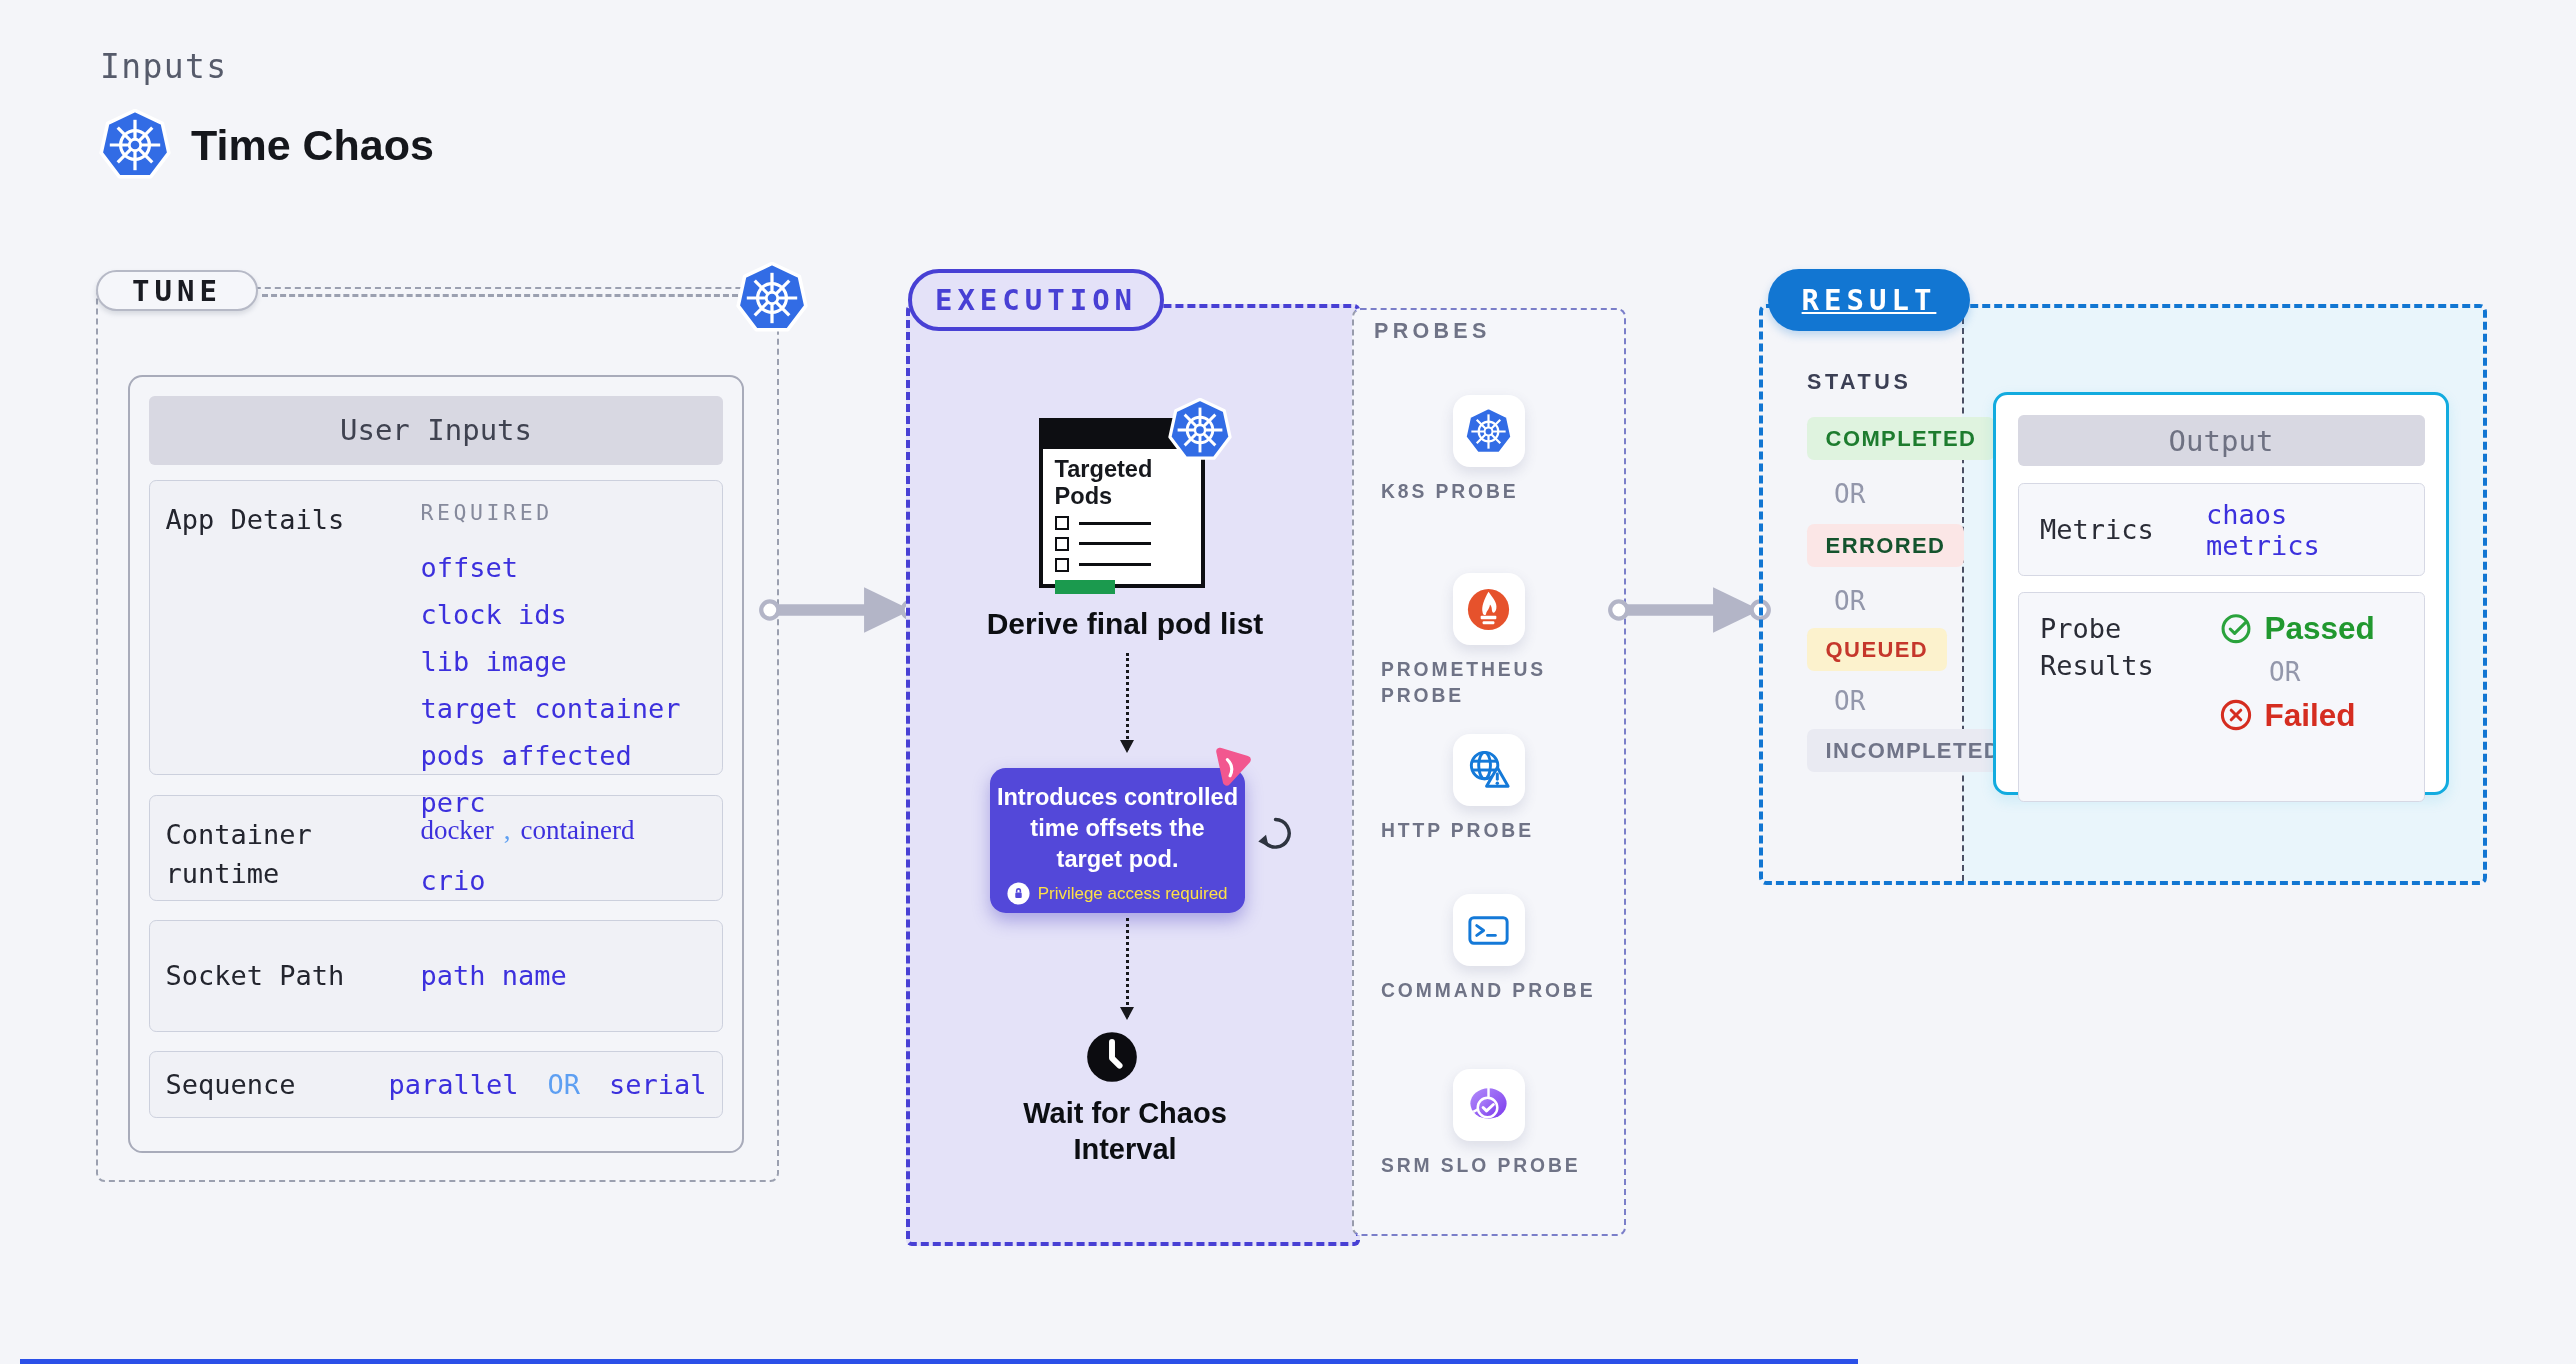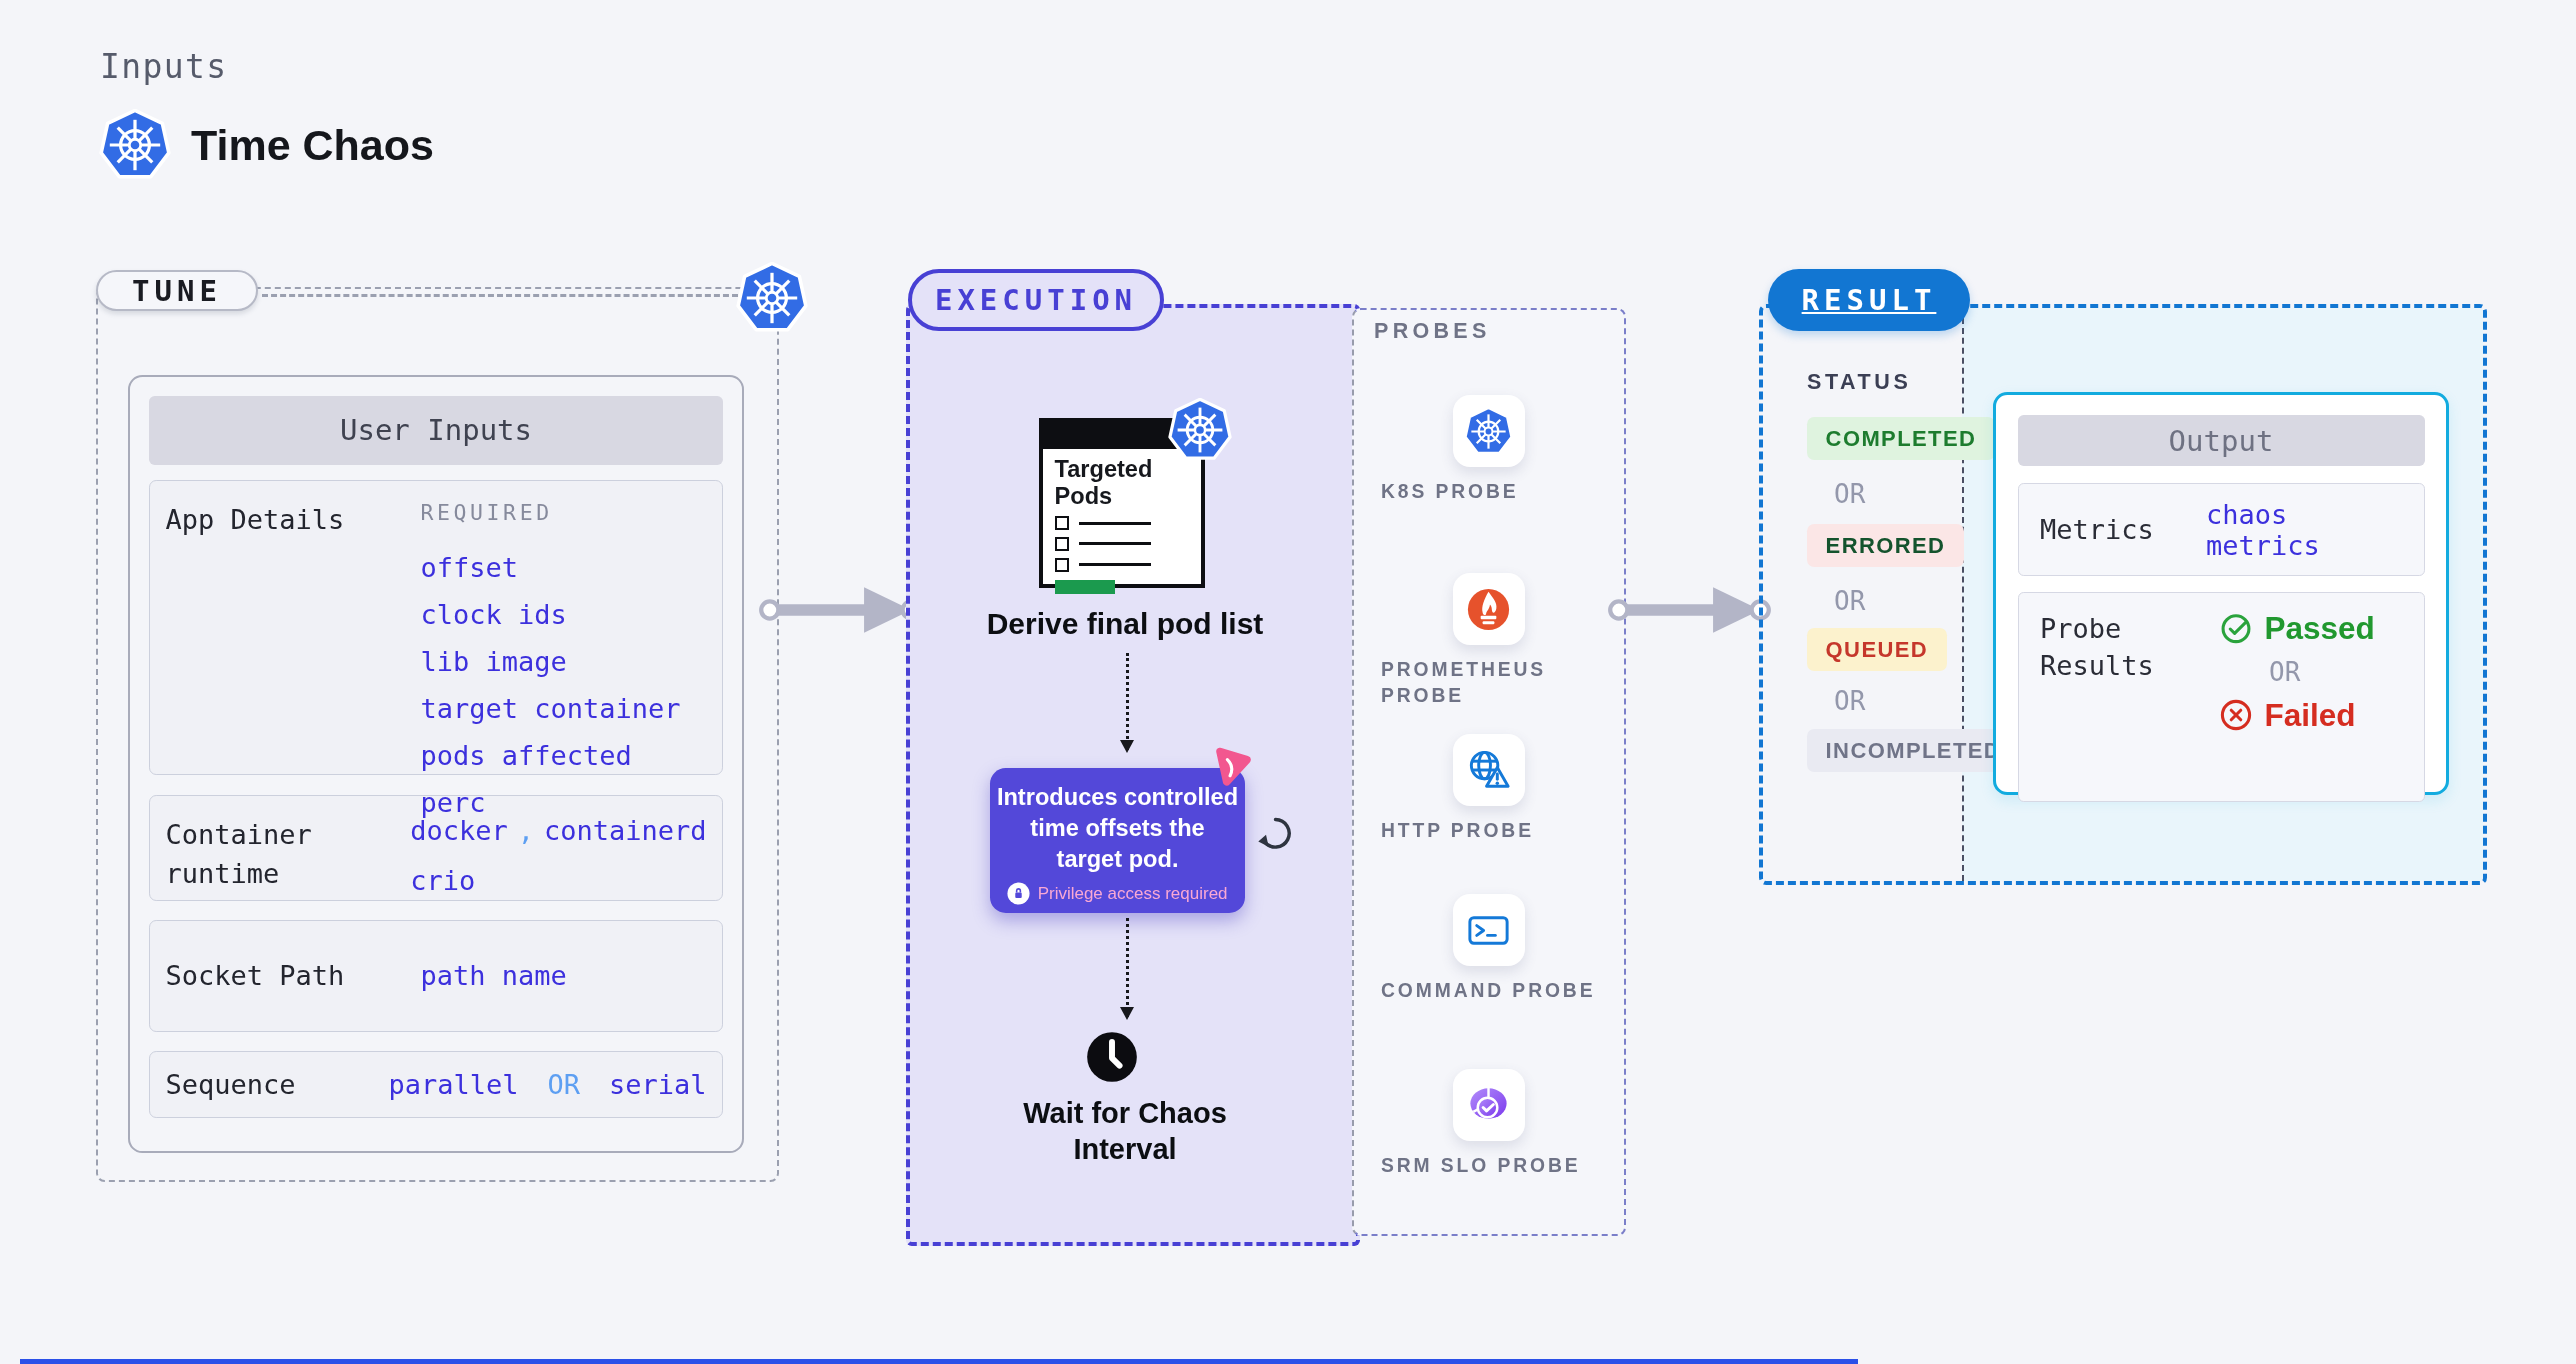--- a/index.html
+++ b/index.html
@@ -46,21 +46,21 @@
   .checkrow{display:flex;align-items:center;margin:5px 11.5px;height:15.8px;}
   .checkbox{width:14.3px;height:14.3px;border:2.1px solid #0d0e12;box-sizing:border-box;}
   .checkline{width:72px;height:2.9px;background:#0d0e12;margin-left:10px;}
   .greenbar{width:60px;height:14.3px;background:#1b9a4e;margin:7.2px 11.5px 0;}
   .step-text{font-family:"Liberation Sans","DejaVu Sans",sans-serif;font-weight:bold;color:#0c0e12;text-align:center;}
   .dotv{width:0;border-left:3.6px dotted #17181c;}
   .dotv::after{content:"";position:absolute;left:-8.6px;bottom:-10px;border:7.2px solid transparent;border-top:13px solid #17181c;}
   .purple-card{background:#5348d9;border-radius:15.8px;box-shadow:0 7.2px 17px rgba(60,50,190,.35);text-align:center;box-sizing:border-box;padding-top:14.3px;}
   .purple-line{font-family:"Liberation Sans","DejaVu Sans",sans-serif;font-weight:bold;font-size:23.6px;line-height:31px;color:#fff;}
   .purple-note{display:flex;align-items:center;justify-content:center;margin-top:7.2px;gap:7.2px;}
-  .purple-note-text{font-family:"Liberation Sans","DejaVu Sans",sans-serif;font-size:17px;color:#f9a8d4;}
+  .purple-note-text{font-family:"Liberation Sans","DejaVu Sans",sans-serif;font-size:17px;color:#fde047;}
 
   
   .probes-title{font-family:"Liberation Sans","DejaVu Sans",sans-serif;font-weight:bold;font-size:21.5px;letter-spacing:4.3px;color:#6f7386;}
   .probe{position:absolute;width:215px;text-align:left;}
   .picard{width:72px;height:72px;margin:0 auto;background:#fff;border-radius:17px;display:flex;align-items:center;justify-content:center;
           box-shadow:0 5.7px 13px rgba(70,80,120,.14);}
   .plabel{margin-top:11.5px;font-family:"Liberation Sans","DejaVu Sans",sans-serif;font-weight:bold;font-size:19.3px;line-height:26.5px;letter-spacing:2.9px;color:#6f7386;}
 
   
   .status-title{font-family:"Liberation Sans","DejaVu Sans",sans-serif;font-weight:bold;font-size:21.5px;letter-spacing:3.6px;color:#3b3f54;}
@@ -189,21 +189,21 @@
         <div class="bluev">clock ids</div>
         <div class="bluev">lib image</div>
         <div class="bluev">target container</div>
         <div class="bluev">pods affected perc</div>
       </div>
     </div>
 
     <div class="row" style="height:106px;margin-bottom:18.6px;">
       <div class="rowlabel">Container runtime</div>
       <div class="vals">
-        <div style="display:flex;gap:10px;">
+        <div style="display:flex;gap:10px;font-family:Liberation Serif, serif;">
           <span class="inlinev">docker</span>
           <span class="inlinev lightblue">,</span>
           <span class="inlinev">containerd</span>
         </div>
         <div style="margin-top:18.6px;">
           <span class="inlinev">crio</span>
         </div>
       </div>
     </div>
 

